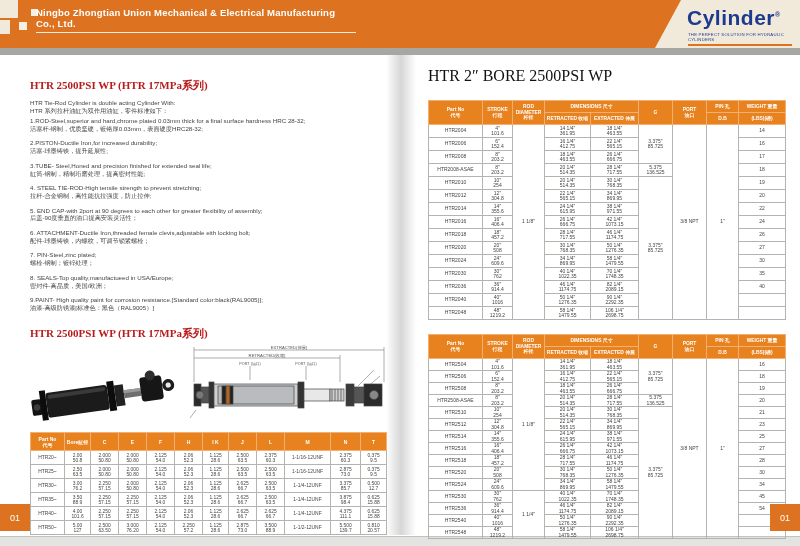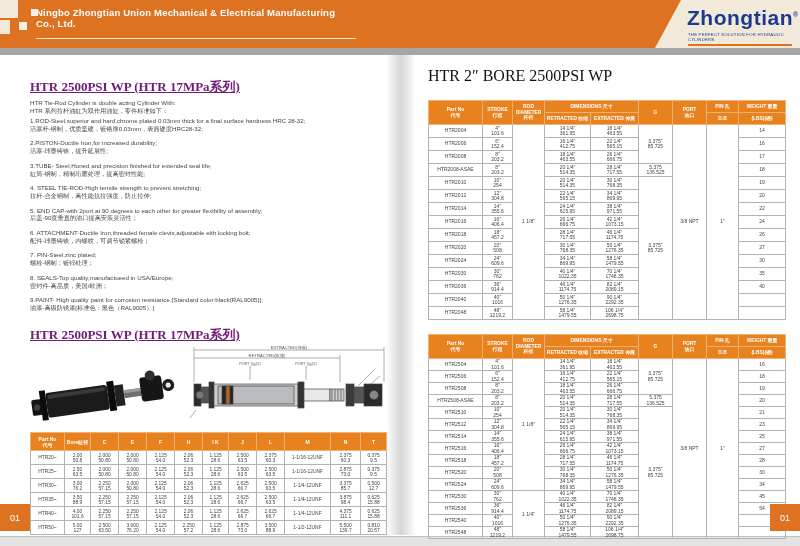--- a/index.html
+++ b/index.html
@@ -6,21 +6,21 @@
   .sheet{position:relative;width:800px;height:546px;background:#ffffff;overflow:hidden;
          font-family:"Liberation Sans","DejaVu Sans",sans-serif;color:#333;}
   
   .header{position:absolute;left:0;top:0;width:800px;height:48px;background:#dd7320;}
   .deco{position:absolute;background:#f1eada;}
   .deco1{left:0;top:0;width:18px;height:18px;}
   .deco2{left:0;top:20px;width:10px;height:14px;}
   .deco3{left:31px;top:9px;width:7px;height:7px;background:#f6f0e2;}
   .deco4{position:absolute;left:19px;top:22px;width:8px;height:8px;background:#f6f0e2;}
   .company{position:absolute;left:36px;top:7px;color:#fff;}
-  .company-en{font-size:9.5px;font-weight:bold;letter-spacing:.2px;padding-bottom:9px;
+  .company-en{font-size:9.5px;font-weight:bold;letter-spacing:.2px;padding-bottom:3px;
               border-bottom:1px solid rgba(255,255,255,.85);width:320px;}
   .company-cn{font-size:12px;font-weight:bold;margin-top:5px;letter-spacing:2px;}
   .logo-panel{position:absolute;right:0;top:0;width:145px;height:48px;background:#f1eada;
               clip-path:polygon(26px 0,100% 0,100% 100%,0 100%);}
   .logo-stripe{position:absolute;left:-4px;top:-2px;width:14px;height:54px;background:#9b5f2f;
                transform:skewX(-26deg);}
   .logo-text{position:absolute;left:32px;top:6px;font-size:21px;font-weight:bold;
              color:#1c3b8e;letter-spacing:.5px;}
   .logo-text sup{font-size:7px;vertical-align:super;}
   .logo-tagline{position:absolute;left:33px;top:32px;font-size:4.3px;color:#1c3b8e;
@@ -30,21 +30,21 @@
   .gutter{position:absolute;left:386px;top:55px;width:30px;height:480px;
           background:linear-gradient(90deg,rgba(0,0,0,0) 0%,rgba(0,0,0,.16) 50%,rgba(0,0,0,0) 100%);}
   .bottom-strip{position:absolute;left:0;top:536px;width:800px;height:10px;background:#e3e3e1;
                 border-top:1px solid #c2c2bf;}
   .page-tab{position:absolute;top:504px;width:30px;height:27px;background:#dd7320;color:#fff;
             font-size:9px;display:flex;align-items:center;justify-content:center;}
   .tab-left{left:0;}
   .tab-right{left:770px;}
   
   .sec-title{position:absolute;font-family:"Liberation Serif","DejaVu Serif",serif;
-             font-weight:bold;font-size:13px;color:#701a75;text-decoration:underline;}
+             font-weight:bold;font-size:11px;color:#b91c1c;}
   .sec1-title{left:30px;top:78px;}
   .sec2-title{left:30px;top:326px;}
   .intro{position:absolute;left:30px;top:99px;font-size:6.2px;line-height:1.3;color:#444;}
   .features{position:absolute;left:30px;top:117px;width:350px;font-size:6.2px;line-height:1.28;color:#444;}
   .feat{margin-bottom:6.5px;}
   
   .photo{position:absolute;left:28px;top:342px;}
   .diagram{position:absolute;left:188px;top:340px;}
   
   table{border-collapse:collapse;table-layout:fixed;}
@@ -75,21 +75,21 @@
   <div class="header">
     <div class="deco deco1"></div>
     <div class="deco deco2"></div>
     <div class="deco deco3"></div>
     <div class="deco4"></div>
     <div class="company">
       <div class="company-en">Ningbo Zhongtian Union Mechanical &amp; Electrical Manufacturing Co., Ltd.</div>
     </div>
     <div class="logo-panel">
       <div class="logo-stripe"></div>
-      <div class="logo-text"><span>Zhongtian</span><sup>®</sup></div>
+      <div class="logo-text"><span>Cylinder</span><sup>®</sup></div>
       <div class="logo-tagline">THE PERFECT SOLUTION FOR HYDRAULIC CYLINDERS</div>
     </div>
   </div>
   <div class="gray-strip"></div>
   <div class="gutter"></div>
   <div class="bottom-strip"></div>
 
   <div class="sec-title sec1-title">HTR 2500PSI WP (HTR 17MPa系列)</div>
 
   <div class="intro">

